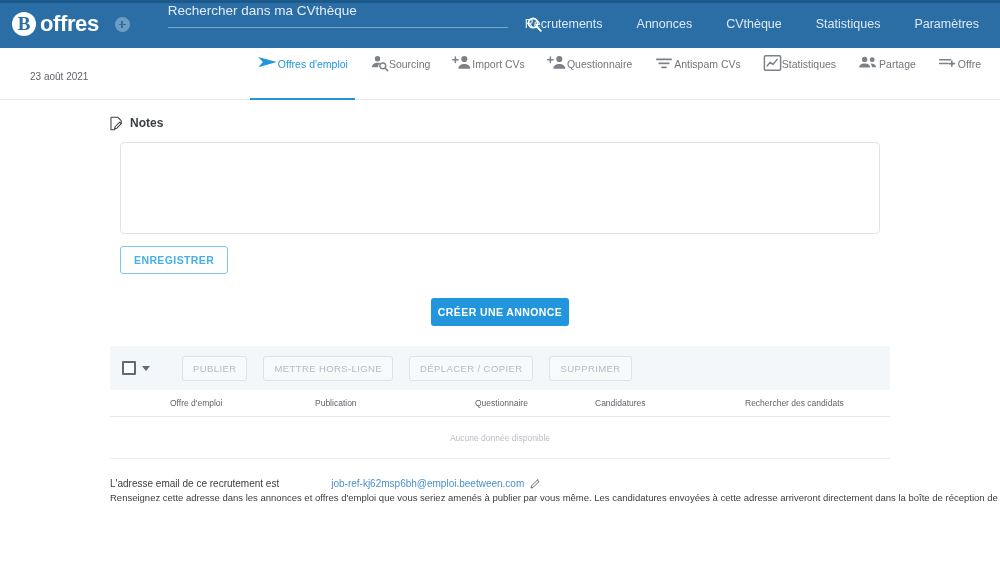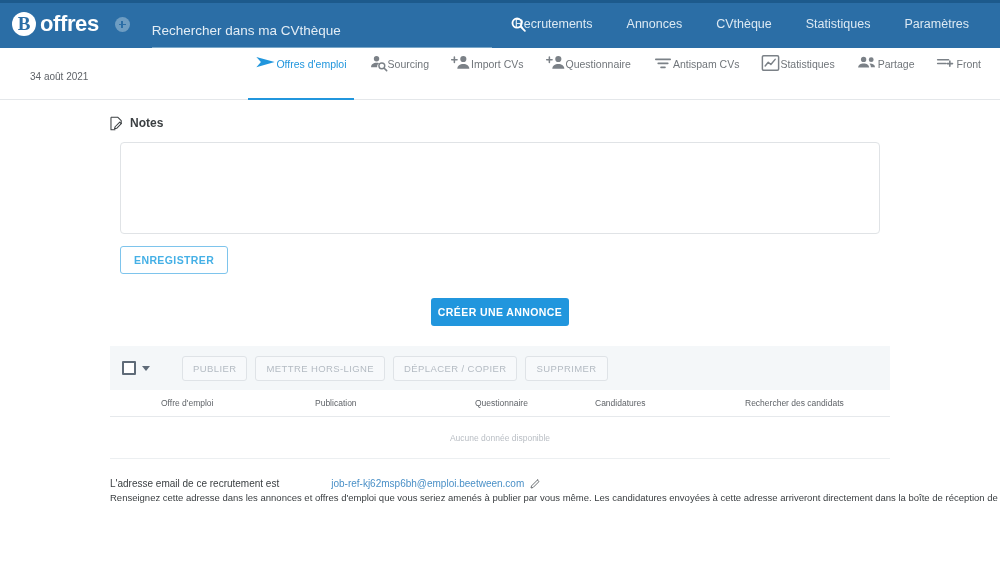--- a/index.html
+++ b/index.html
@@ -39,23 +39,23 @@
     position:relative;
   }
   .logo-plus::before,.logo-plus::after{
     content:"";position:absolute;background:#2b6ea6;
   }
   .logo-plus::before{left:4px;top:7px;width:7px;height:1.5px;}
   .logo-plus::after{left:6.7px;top:4px;width:1.5px;height:7px;}
 
   .search-wrap {
     flex: 0 0 340px;
-    margin-left: 22px;
+    margin-left: 38px;
     position: relative;
-    display:flex; align-items:flex-end;
+    display:flex; align-items:flex-start;
     height:48px;
   }
   .search-input {
     width: 100%;
     background: transparent;
     border: none;
     border-bottom: 1px solid #7aa8c9;
     color: #ffffff;
     font-size: 13.5px;
     font-family:"Liberation Sans", sans-serif;
@@ -149,21 +149,21 @@
     background:#f4f7f9;
     display:flex; align-items:center;
     padding-left:12px;
   }
   .cb-wrap { display:flex; align-items:center; gap:6px; }
   .cb {
     width:14px;height:14px;border:2px solid #5f6b78;border-radius:1px;background:#fff;
   }
   .caret { width:0;height:0;border-left:4px solid transparent;border-right:4px solid transparent;
            border-top:5px solid #5f6b78; }
-  .tb-btns { display:flex; gap:8px; margin-left:32px; }
+  .tb-btns { display:flex; gap:16px; margin-left:32px; }
   .tb-btn {
     border:1px solid #dfe3e7; background:#f7f9fb; color:#b4bbc3;
     font-size:9.5px; letter-spacing:0.4px;
     padding:6px 10px; border-radius:3px; cursor:default;
     font-family:"Liberation Sans", sans-serif; white-space:nowrap;
   }
 
   .table { margin: 0 0 0 110px; width:780px; }
   .thead {
     display:flex; border-bottom:1px solid #e6e9ec; height:27px; align-items:center;
@@ -209,21 +209,21 @@
     <a href="#">Annonces</a>
     <a href="#">CVthèque</a>
     <a href="#">Statistiques</a>
     <a href="#">Paramètres</a>
 
   </div>
 </div>
 
 <div class="subbar">
   <div class="job-title-block">
-    <div class="job-date">34 août 2021</div>
+    <div class="job-date">23 août 2021</div>
   </div>
 
   <div class="tabs">
 
     <div class="tab active">
       <span class="t-icon">
         <svg width="21" height="15" viewBox="0 0 24 18" fill="#2196dd">
           <path d="M1 2.5 L23 8.4 L1 14.6 L6.5 8.4 Z"></path>
         </svg>
       </span>
@@ -295,21 +295,21 @@
       <span class="t-label">Partage</span>
     </div>
 
     <div class="tab">
       <span class="t-icon">
         <svg width="20" height="16" viewBox="0 0 24 18" stroke="#7b8187" stroke-width="1.9" stroke-linecap="round">
           <path d="M2 5h13M2 9.5h10"></path>
           <path d="M16.6 6.5v6.4M13.4 9.7h6.4"></path>
         </svg>
       </span>
-      <span class="t-label">Front</span>
+      <span class="t-label">Offre</span>
     </div>
 
   </div>
 </div>
 
 <div class="content">
 
   <div class="notes-head">
     <span>
       <svg width="13" height="15" viewBox="0 0 16 18" fill="none" stroke="#3c4043" stroke-width="1.3" stroke-linejoin="round">
@@ -337,21 +337,21 @@
     <div class="tb-btns">
       <button class="tb-btn">PUBLIER</button>
       <button class="tb-btn">METTRE HORS-LIGNE</button>
       <button class="tb-btn">DÉPLACER / COPIER</button>
       <button class="tb-btn">SUPPRIMER</button>
     </div>
   </div>
 
   <div class="table">
     <div class="thead" style="position:relative;">
-      <span class="th" style="position:absolute;left:51px;">Offre d'emploi</span>
+      <span class="th" style="position:absolute;left:60px;">Offre d'emploi</span>
       <span class="th" style="position:absolute;left:205px;">Publication</span>
       <span class="th" style="position:absolute;left:365px;">Questionnaire</span>
       <span class="th" style="position:absolute;left:485px;">Candidatures</span>
       <span class="th" style="position:absolute;left:635px;">Rechercher des candidats</span>
     </div>
     <div class="empty-row">
       <span class="empty-text">Aucune donnée disponible</span>
     </div>
   </div>
 

